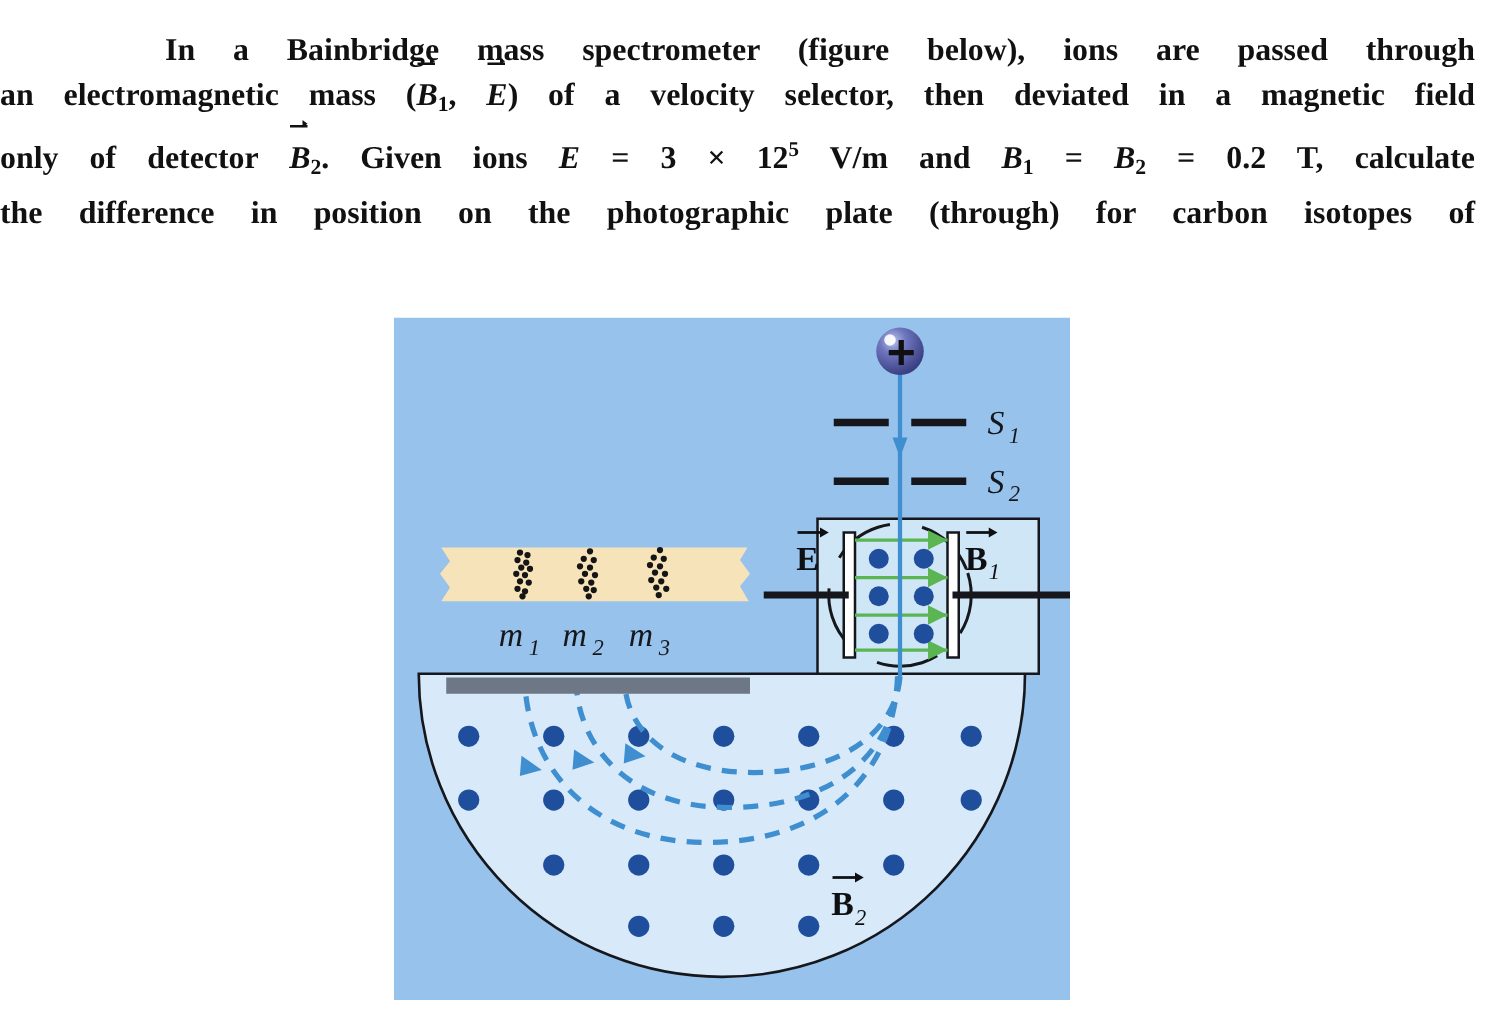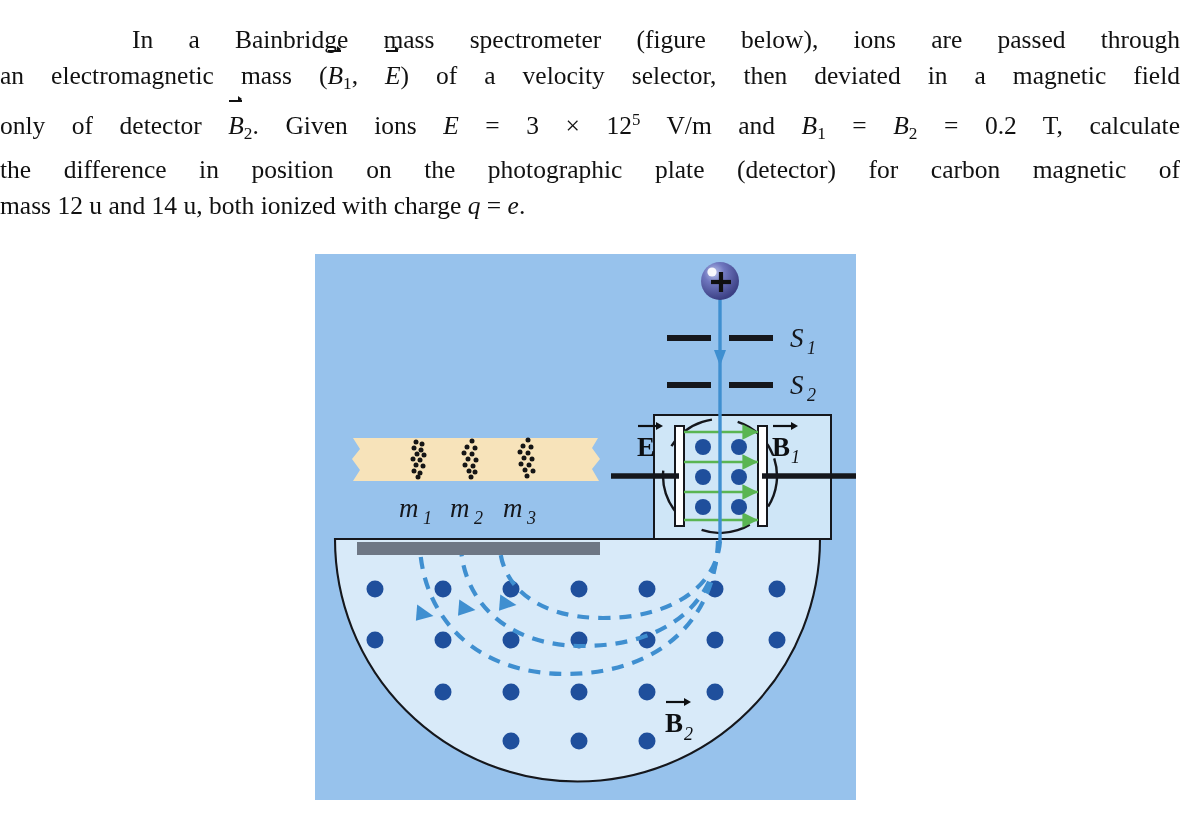--- a/index.html
+++ b/index.html
@@ -31,20 +31,21 @@
   }
   .line {
     display: block;
     white-space: nowrap;
   }
   .line-just {
     display: block;
     text-align: justify;
     text-align-last: justify;
     white-space: normal;
+    font-weight: bold;
   }
   .indent-lead { display: inline-block; width: 132px; }
 
   
   .mi { font-style: italic; font-family: "Liberation Serif", serif; }
   sub.msub-up {
     font-size: 0.68em;
     vertical-align: -0.28em;
     font-style: normal;
   }
@@ -131,26 +132,23 @@
 
   <div class="line-just">
     <span>an electromagnetic mass (</span><span class="vec"><span>B</span></span><sub class="msub-up">1</sub><span>, </span><span class="vec"><span>E</span></span><span>) of a velocity selector, then deviated in a magnetic field</span>
   </div>
 
   <div class="line-just">
     <span>only of detector </span><span class="vec"><span>B</span></span><sub class="msub-up">2</sub><span>. Given ions </span><span class="mi">E</span><span> = 3 × 12</span><sup class="msup">5</sup><span> V/m and </span><span class="mi">B</span><sub class="msub-up">1</sub><span> = </span><span class="mi">B</span><sub class="msub-up">2</sub><span> = 0.2 T, calculate</span>
   </div>
 
   <div class="line-just">
-    <span>the difference in position on the photographic plate (detector) for carbon magnetic of</span>
+    <span>the difference in position on the photographic plate (through) for carbon isotopes of</span>
   </div>
 
-  <div class="line">
-    <span>mass 12 u and 14 u, both ionized with charge </span><span class="mi">q</span><span> = </span><span class="mi">e</span><span>.</span>
-  </div>
 
 </div>
 
 <div id="figure-panel">
 <svg id="figure-svg" viewBox="0 0 541 546" xmlns="http://www.w3.org/2000/svg">
 
   <defs>
     <radialGradient id="ionGrad" cx="35%" cy="28%" r="72%">
       <stop offset="0%" stop-color="#b9c2ea"></stop>
       <stop offset="38%" stop-color="#6f77bf"></stop>

